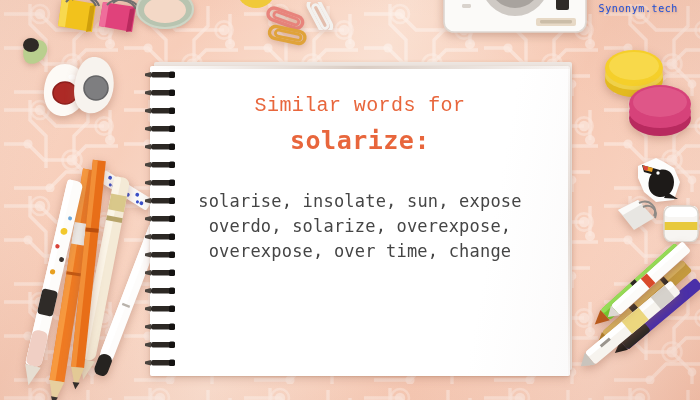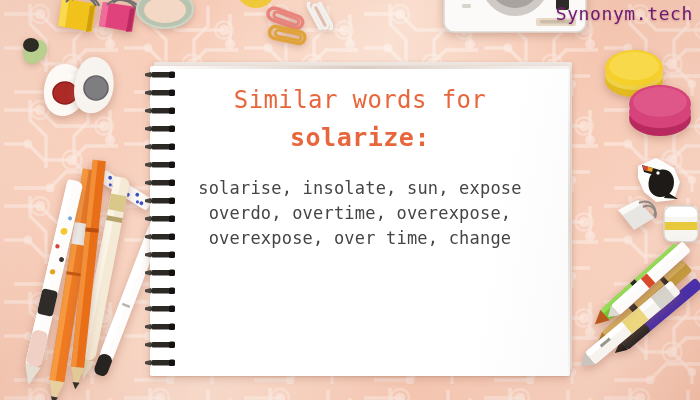--- a/index.html
+++ b/index.html
@@ -72,51 +72,52 @@
   
   .spiral { position:absolute; left:-7px; top:4px; width:42px; height:302px; }
 
   
   .text-area {
     position:absolute;
     left:0; top:0; width:420px; height:310px;
     display:flex; flex-direction:column; align-items:center;
   }
   .title {
-    margin-top:20px;
-    font-size:24px;
+    margin-top:28px;
+    font-size:20px;
     letter-spacing:.4px;
     color:#e8663c;
     white-space:nowrap;
+    font-family:Liberation Mono, monospace;
   }
   .headword {
     margin-top:9px;
     font-size:25px;
     letter-spacing:.5px;
     color:#e8663c;
     white-space:nowrap;
     font-weight:bold;
   }
   .wordlist {
-    margin-top:24px;
+    margin-top:34px;
     text-align:center;
     color:#454545;
     font-size:17px;
     line-height:25px;
     letter-spacing:.2px;
   }
   .wordlist div { white-space:nowrap; }
 
   
   #watermark {
     position:absolute;
-    right:7px; top:3px;
-    font-size:18px;
+    right:22px; top:3px;
+    font-size:10px;
     letter-spacing:.6px;
-    color:#701a75;
+    color:#1d4ed8;
     text-shadow:0 1px 2px rgba(160,100,80,.45);
     z-index:60;
   }
 
   
   .prop { position:absolute; }
   .shadow-s { filter:drop-shadow(0 2px 3px rgba(150,95,75,.35)); }
   .shadow-m { filter:drop-shadow(0 3px 5px rgba(150,95,75,.40)); }
 </style>
 </head>
@@ -492,21 +493,21 @@
           <rect x="26" y="-0.6" width="6" height="6.6" rx="1.6" fill="#151312"></rect>
         </g>
       </g>
     </svg>
 
     <div class="text-area">
       <div class="title">Similar words for</div>
       <div class="headword">solarize:</div>
       <div class="wordlist">
         <div>solarise, insolate, sun, expose</div>
-        <div>overdo, overtime, overexpose,</div>
+        <div>overdo, solarize, overexpose,</div>
         <div>overexpose, over time, change</div>
       </div>
     </div>
   </div>
 
   <div id="watermark">Synonym.tech</div>
 
 </div>
 
 </body></html>

